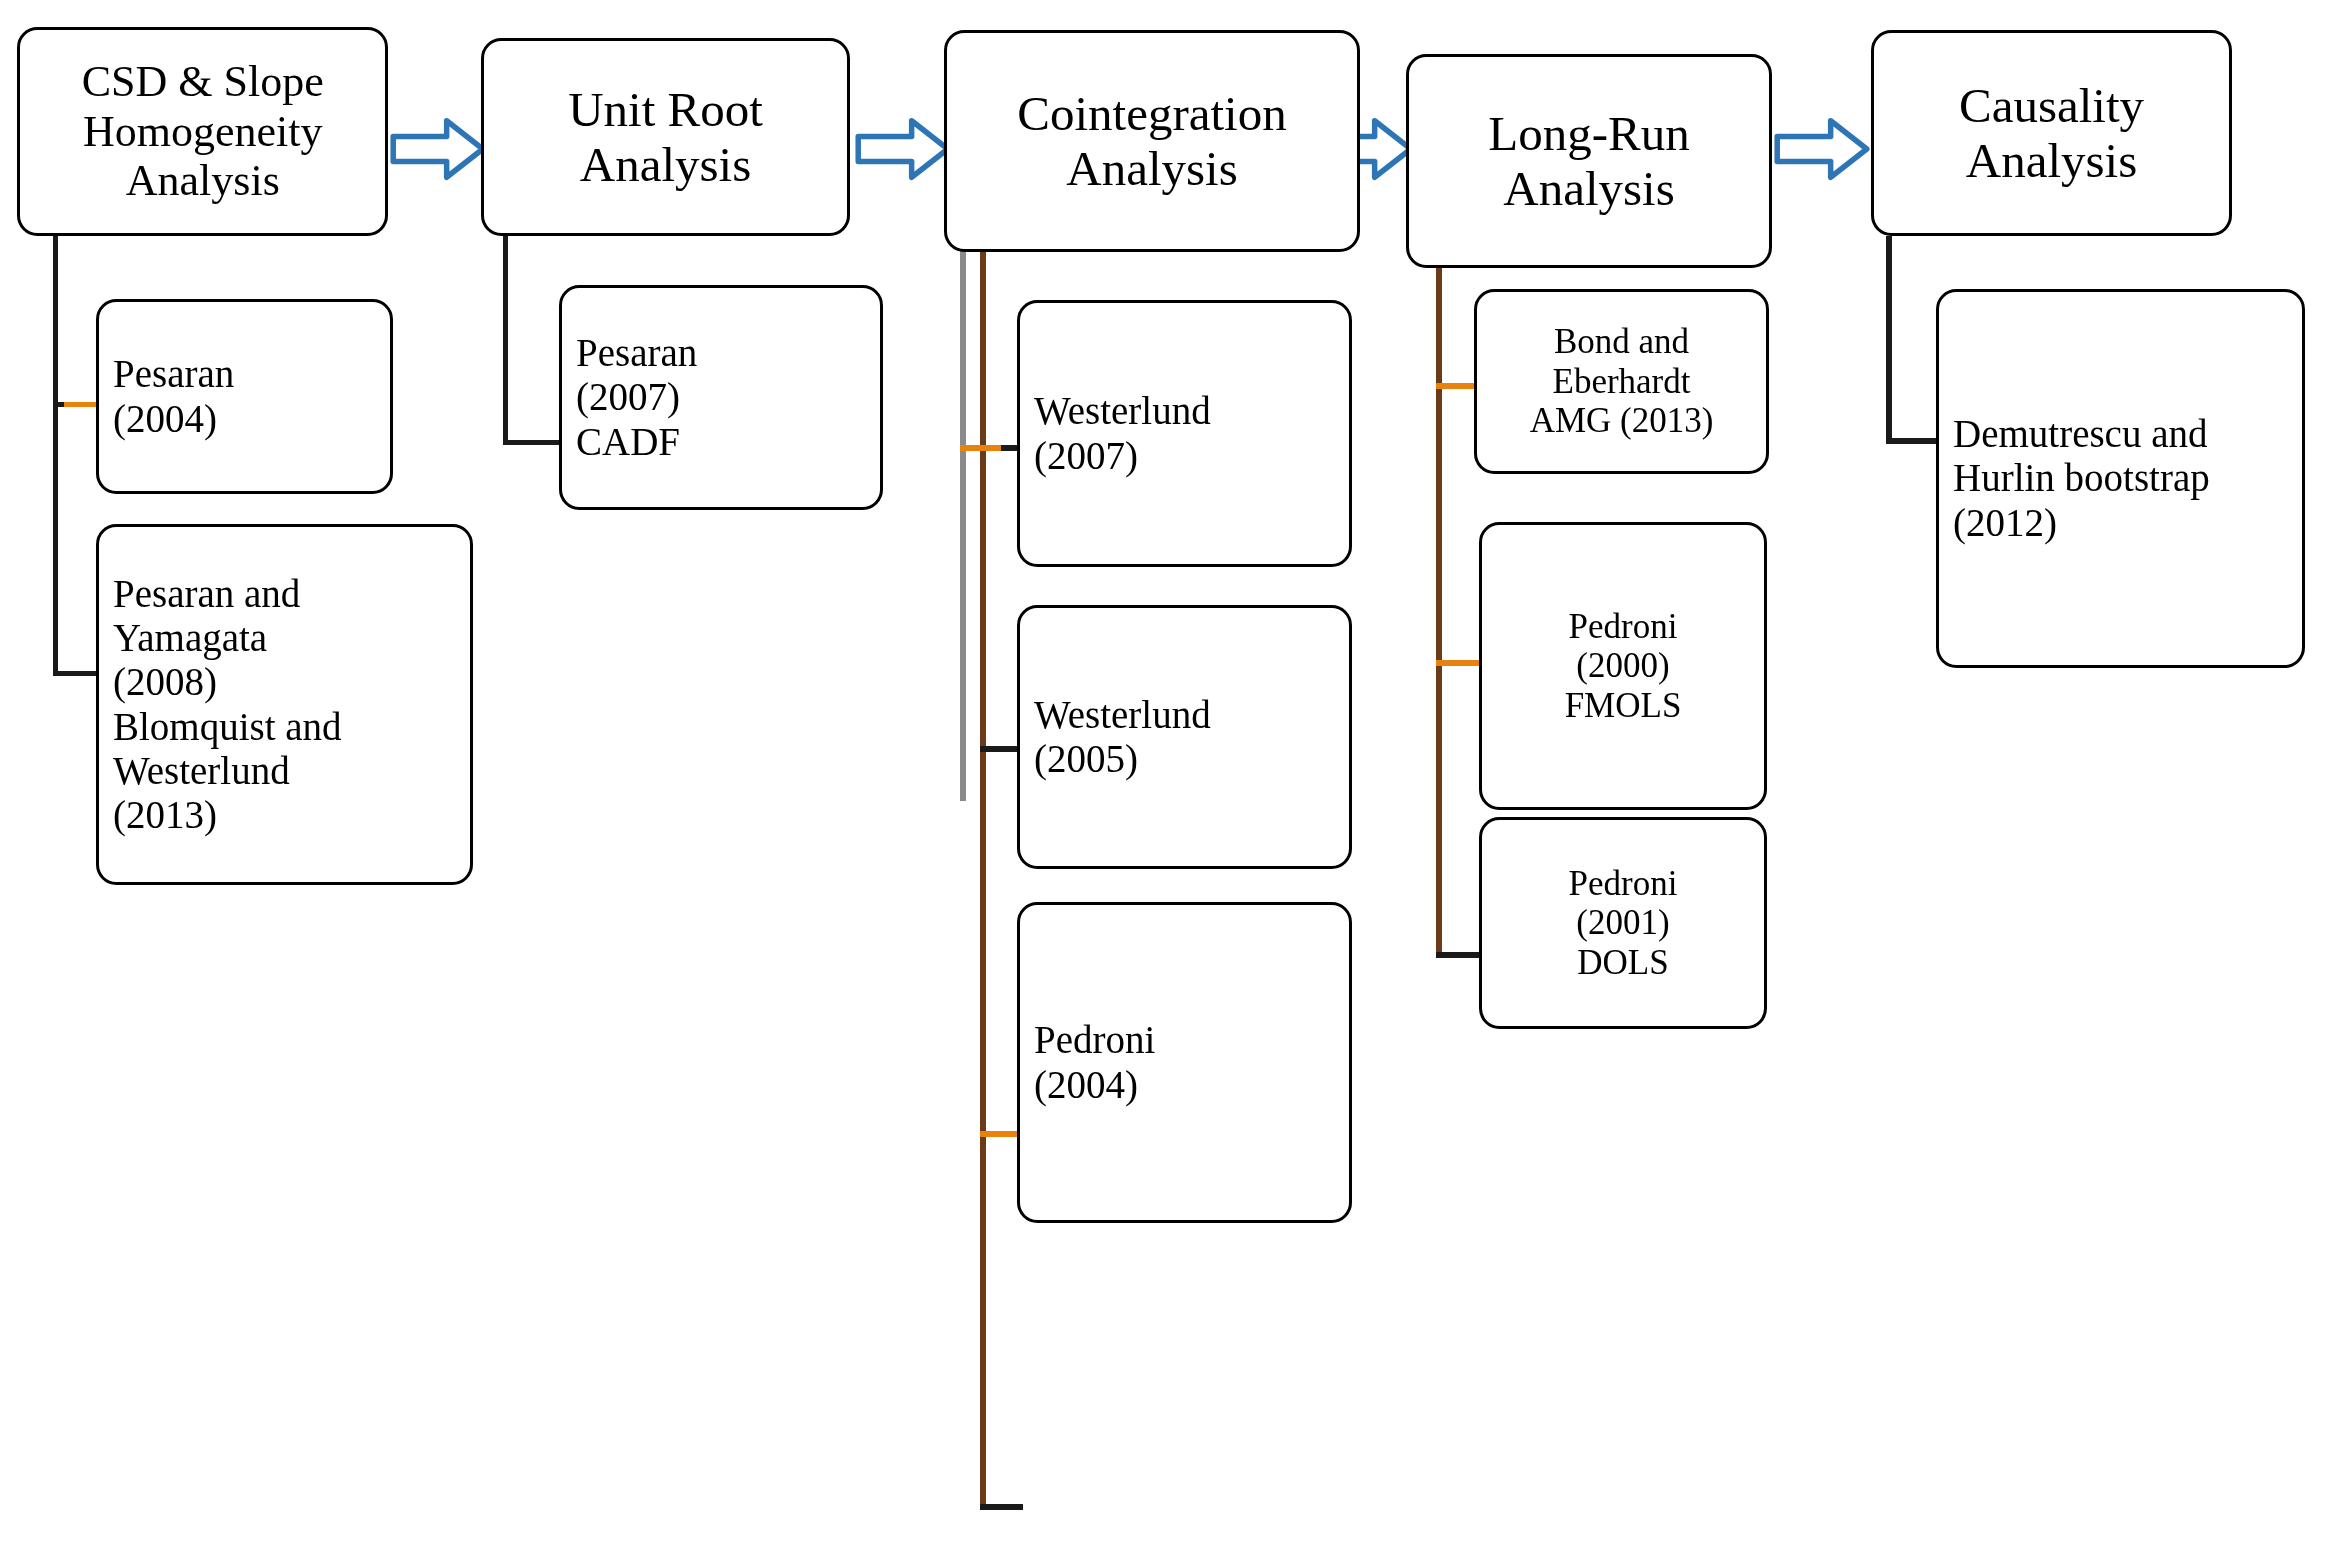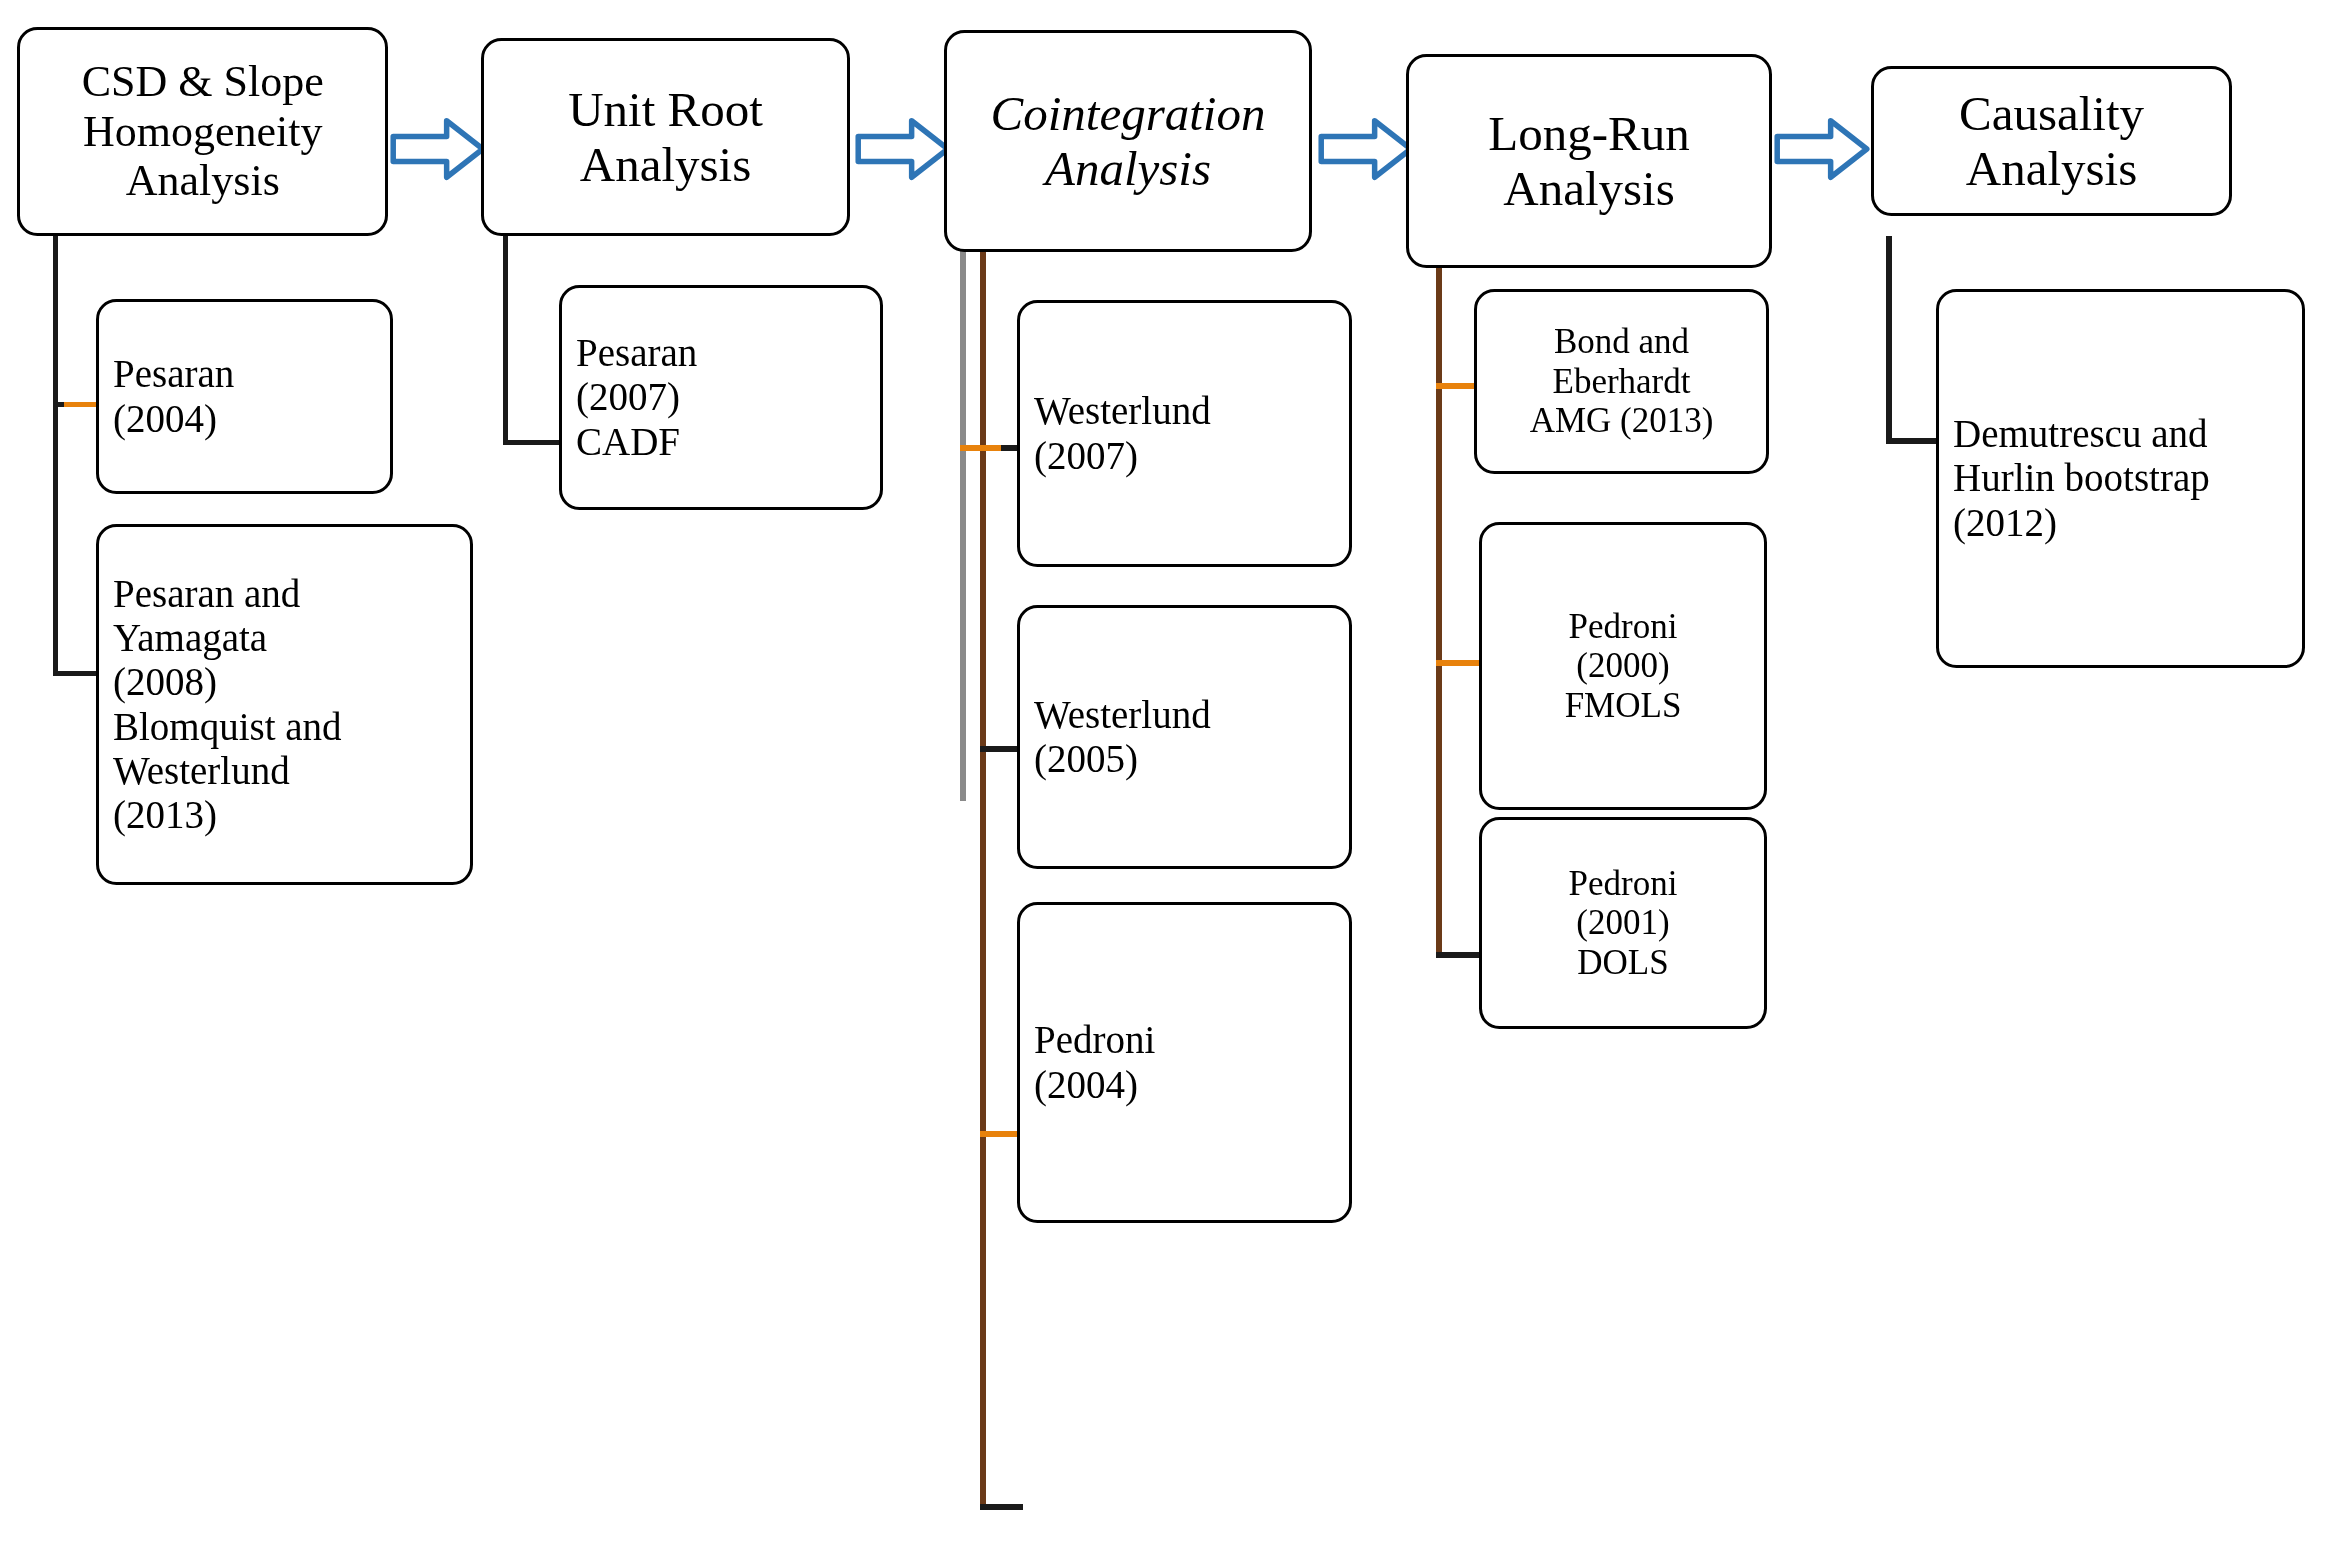--- a/index.html
+++ b/index.html
@@ -130,31 +130,31 @@
     <span class="txt">CSD &amp; Slope
 Homogeneity
 Analysis</span>
   </div>
 
   <div class="node stage" style="left:481px; top:38px; width:369px; height:198px;">
     <span class="txt">Unit Root
 Analysis</span>
   </div>
 
-  <div class="node stage" style="left:944px; top:30px; width:368px; height:222px;font-style:italic;">
+  <div class="node stage" style="left:944px; top:30px; width:416px; height:222px;">
     <span class="txt">Cointegration
 Analysis</span>
   </div>
 
   <div class="node stage" style="left:1406px; top:30px; width:366px; height:214px;margin-top:24px;">
     <span class="txt">Long-Run
 Analysis</span>
   </div>
 
-  <div class="node stage" style="left:1871px; top:30px; width:361px; height:150px;margin-top:36px;">
+  <div class="node stage" style="left:1871px; top:30px; width:361px; height:206px;">
     <span class="txt">Causality
 Analysis</span>
   </div>
 
   <div class="node leaf" style="left:96px; top:299px; width:297px; height:195px;">
     <span class="txt">Pesaran
 (2004)</span>
   </div>
 
   <div class="node leaf" style="left:96px; top:524px; width:377px; height:361px;">

